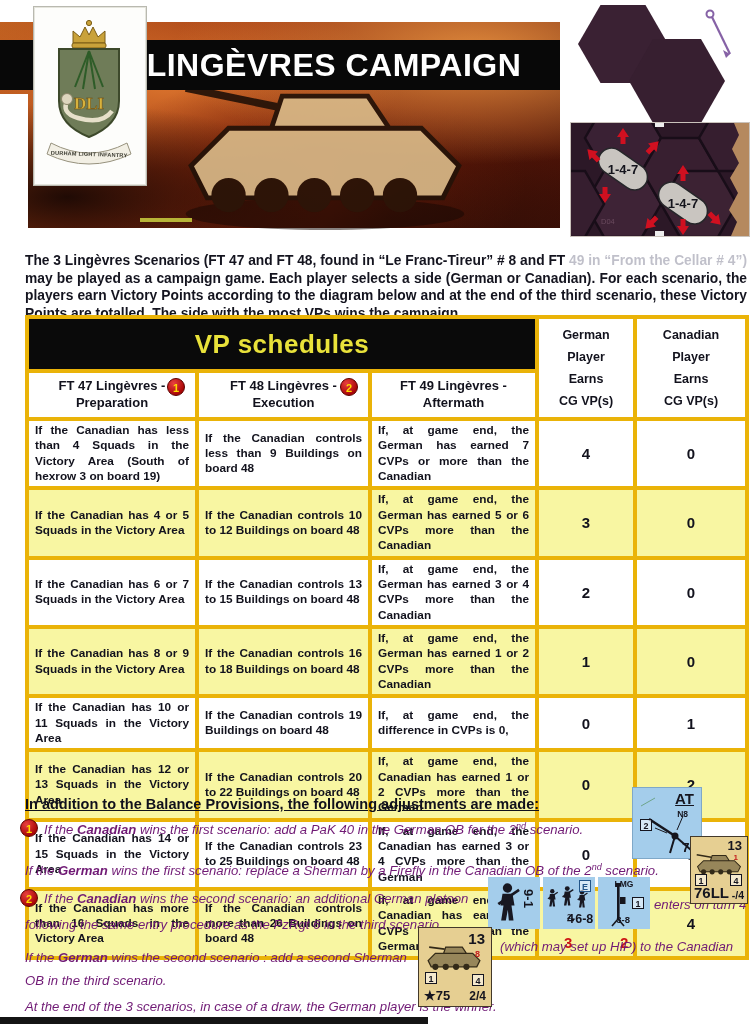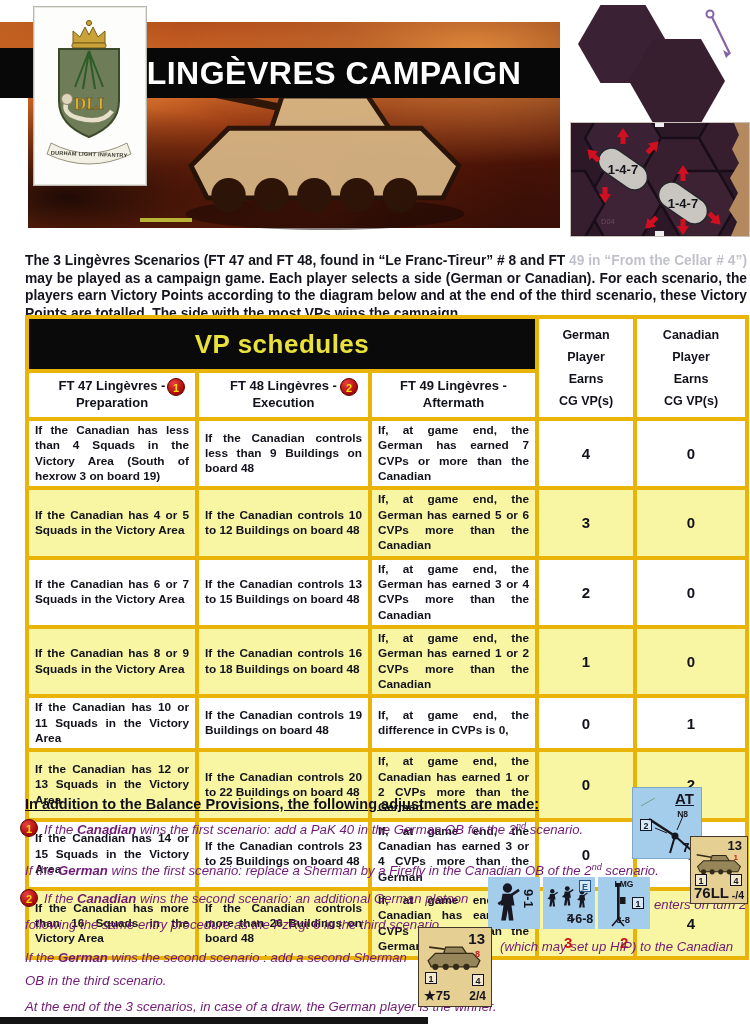--- a/index.html
+++ b/index.html
@@ -12,21 +12,21 @@
        radial-gradient(ellipse at 12% 85%, rgba(25,8,4,.95), transparent 38%),
        radial-gradient(ellipse at 85% 15%, rgba(236,150,66,.9), transparent 45%),
        radial-gradient(ellipse at 55% 78%, rgba(110,28,8,.85), transparent 50%),
        radial-gradient(ellipse at 30% 30%, rgba(225,122,48,.9), transparent 42%),
        radial-gradient(ellipse at 70% 95%, rgba(30,10,5,.9), transparent 40%),
        linear-gradient(135deg,#c06020,#993310 35%,#6b1a08 70%,#401007);}
   .photo-tank{position:absolute;left:170px;top:58px;width:310px;height:150px;opacity:.92;}
   .photo-dash{position:absolute;left:140px;top:196px;width:52px;height:4px;background:#b7b437;}
   .left-mask{position:absolute;left:0;top:94px;width:28px;height:134px;background:#fff;}
   .band{position:absolute;left:0;top:40px;width:560px;height:50px;background:#080808;
-        display:flex;align-items:center;justify-content:center;padding-left:108px;box-sizing:border-box;margin-top:8px;}
+        display:flex;align-items:center;justify-content:center;padding-left:108px;box-sizing:border-box;}
   .band span{color:#fff;font-weight:bold;font-size:32px;letter-spacing:.5px;white-space:nowrap;}
   .badge{position:absolute;left:33px;top:6px;width:112px;height:178px;background:#fdfdfb;
          border:1px solid #b9b9b0;box-shadow:0 0 0 1px #e5e5dd inset;}
   .hexa{position:absolute;clip-path:polygon(25% 0,75% 0,100% 50%,75% 100%,25% 100%,0 50%);}
   .hex1{left:578px;top:5px;width:90px;height:78px;background:#3a2133;}
   .hex2{left:629px;top:39px;width:96px;height:84px;background:#371f30;}
   .pin{position:absolute;left:700px;top:8px;width:44px;height:58px;}
   .mapsnip{position:absolute;left:570px;top:122px;width:178px;height:113px;border:1px solid #c9c2bb;}
 
   
@@ -294,21 +294,21 @@
 
   <div class="bheading">In addition to the Balance Provisions, the following adjustments are made:</div>
 
   <span class="rmark mark-abs" style="left:20px;top:819px;">1</span>
   <div class="bl" style="left:44px;top:821px;"><span>If the </span><b>Canadian</b><span> wins the first scenario: add a PaK 40 in the German OB for the 2</span><sup>nd</sup><span> scenario.</span></div>
 
   <div class="bl" style="left:25px;top:862px;"><span>If the </span><b>German</b><span> wins the first scenario: replace a Sherman by a Firefly in the Canadian OB of the 2</span><sup>nd</sup><span> scenario.</span></div>
 
   <span class="rmark mark-abs" style="left:20px;top:889px;">2</span>
   <div class="bl" style="left:44px;top:891px;"><span>If the </span><b>Canadian</b><span> wins the second scenario: an additional German platoon</span></div>
-  <div class="bl" style="left:654px;top:897px;"><span>enters on turn 2</span></div>
+  <div class="bl" style="left:654px;top:897px;"><span>enters on turn 4</span></div>
   <div class="bl" style="left:25px;top:917px;"><span>following the same entry procedure as the PzRgt 6 in the third scenario.</span></div>
 
   <span class="redcount" style="left:564px;top:934px;">3</span>
   <span class="redcount" style="left:620px;top:934px;">2</span>
 
   <div class="bl" style="left:25px;top:950px;"><span>If the </span><b>German</b><span> wins the second scenario : add a second Sherman</span></div>
   <div class="bl" style="left:500px;top:939px;text-align:right;"><span>(which may set up HIP) to the Canadian</span></div>
   <div class="bl" style="left:25px;top:973px;"><span>OB in the third scenario.</span></div>
 
   <div class="bl" style="left:25px;top:999px;"><span>At the end of the 3 scenarios, in case of a draw, the German player is the winner.</span></div>

